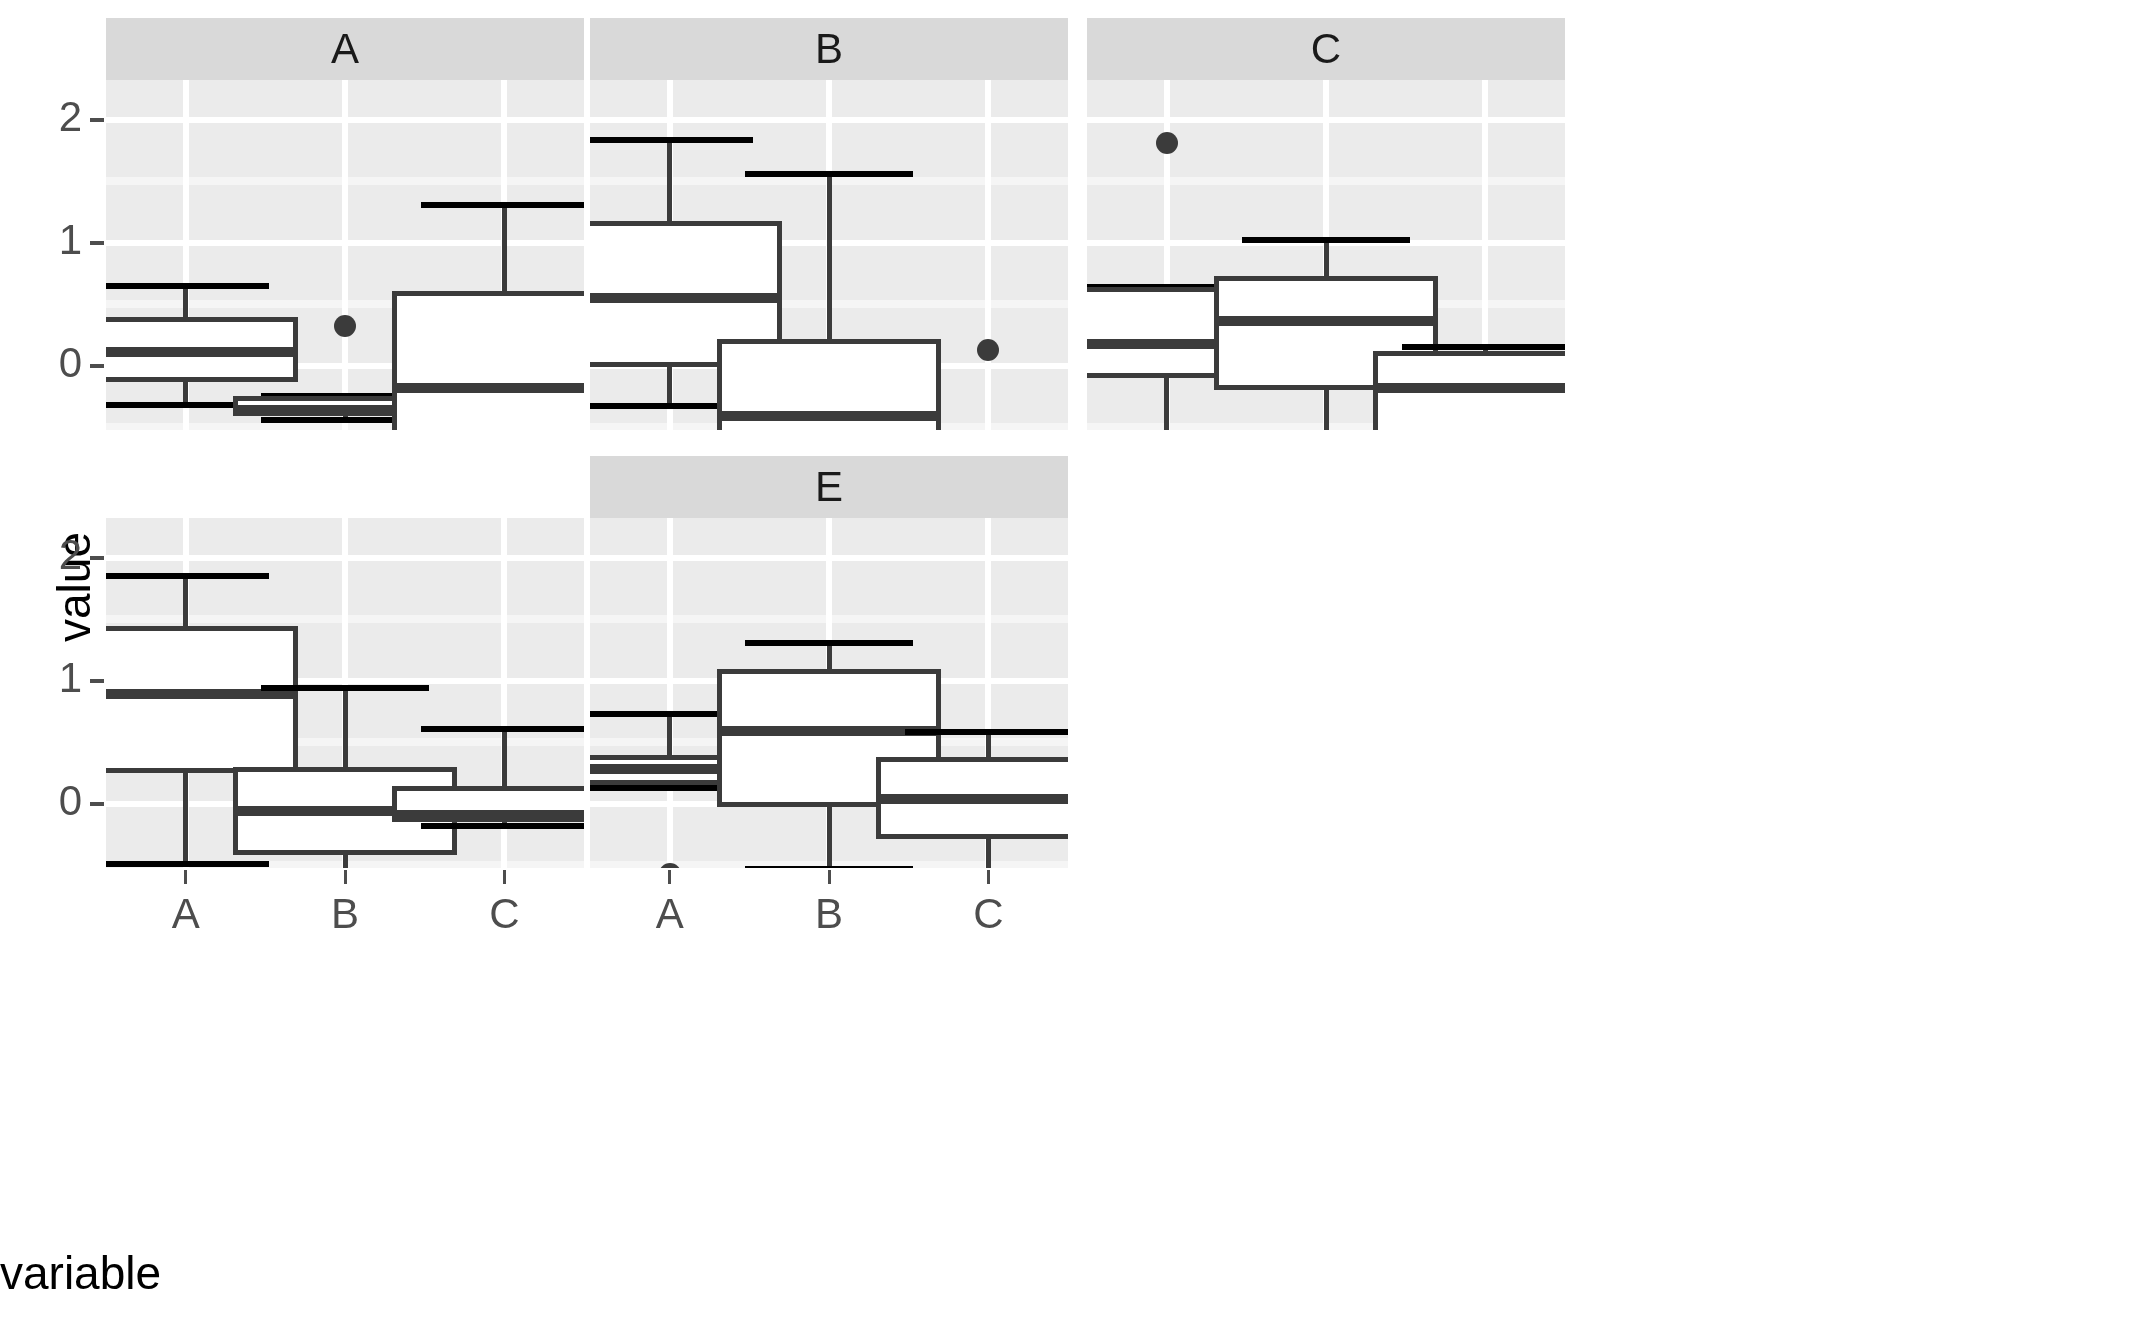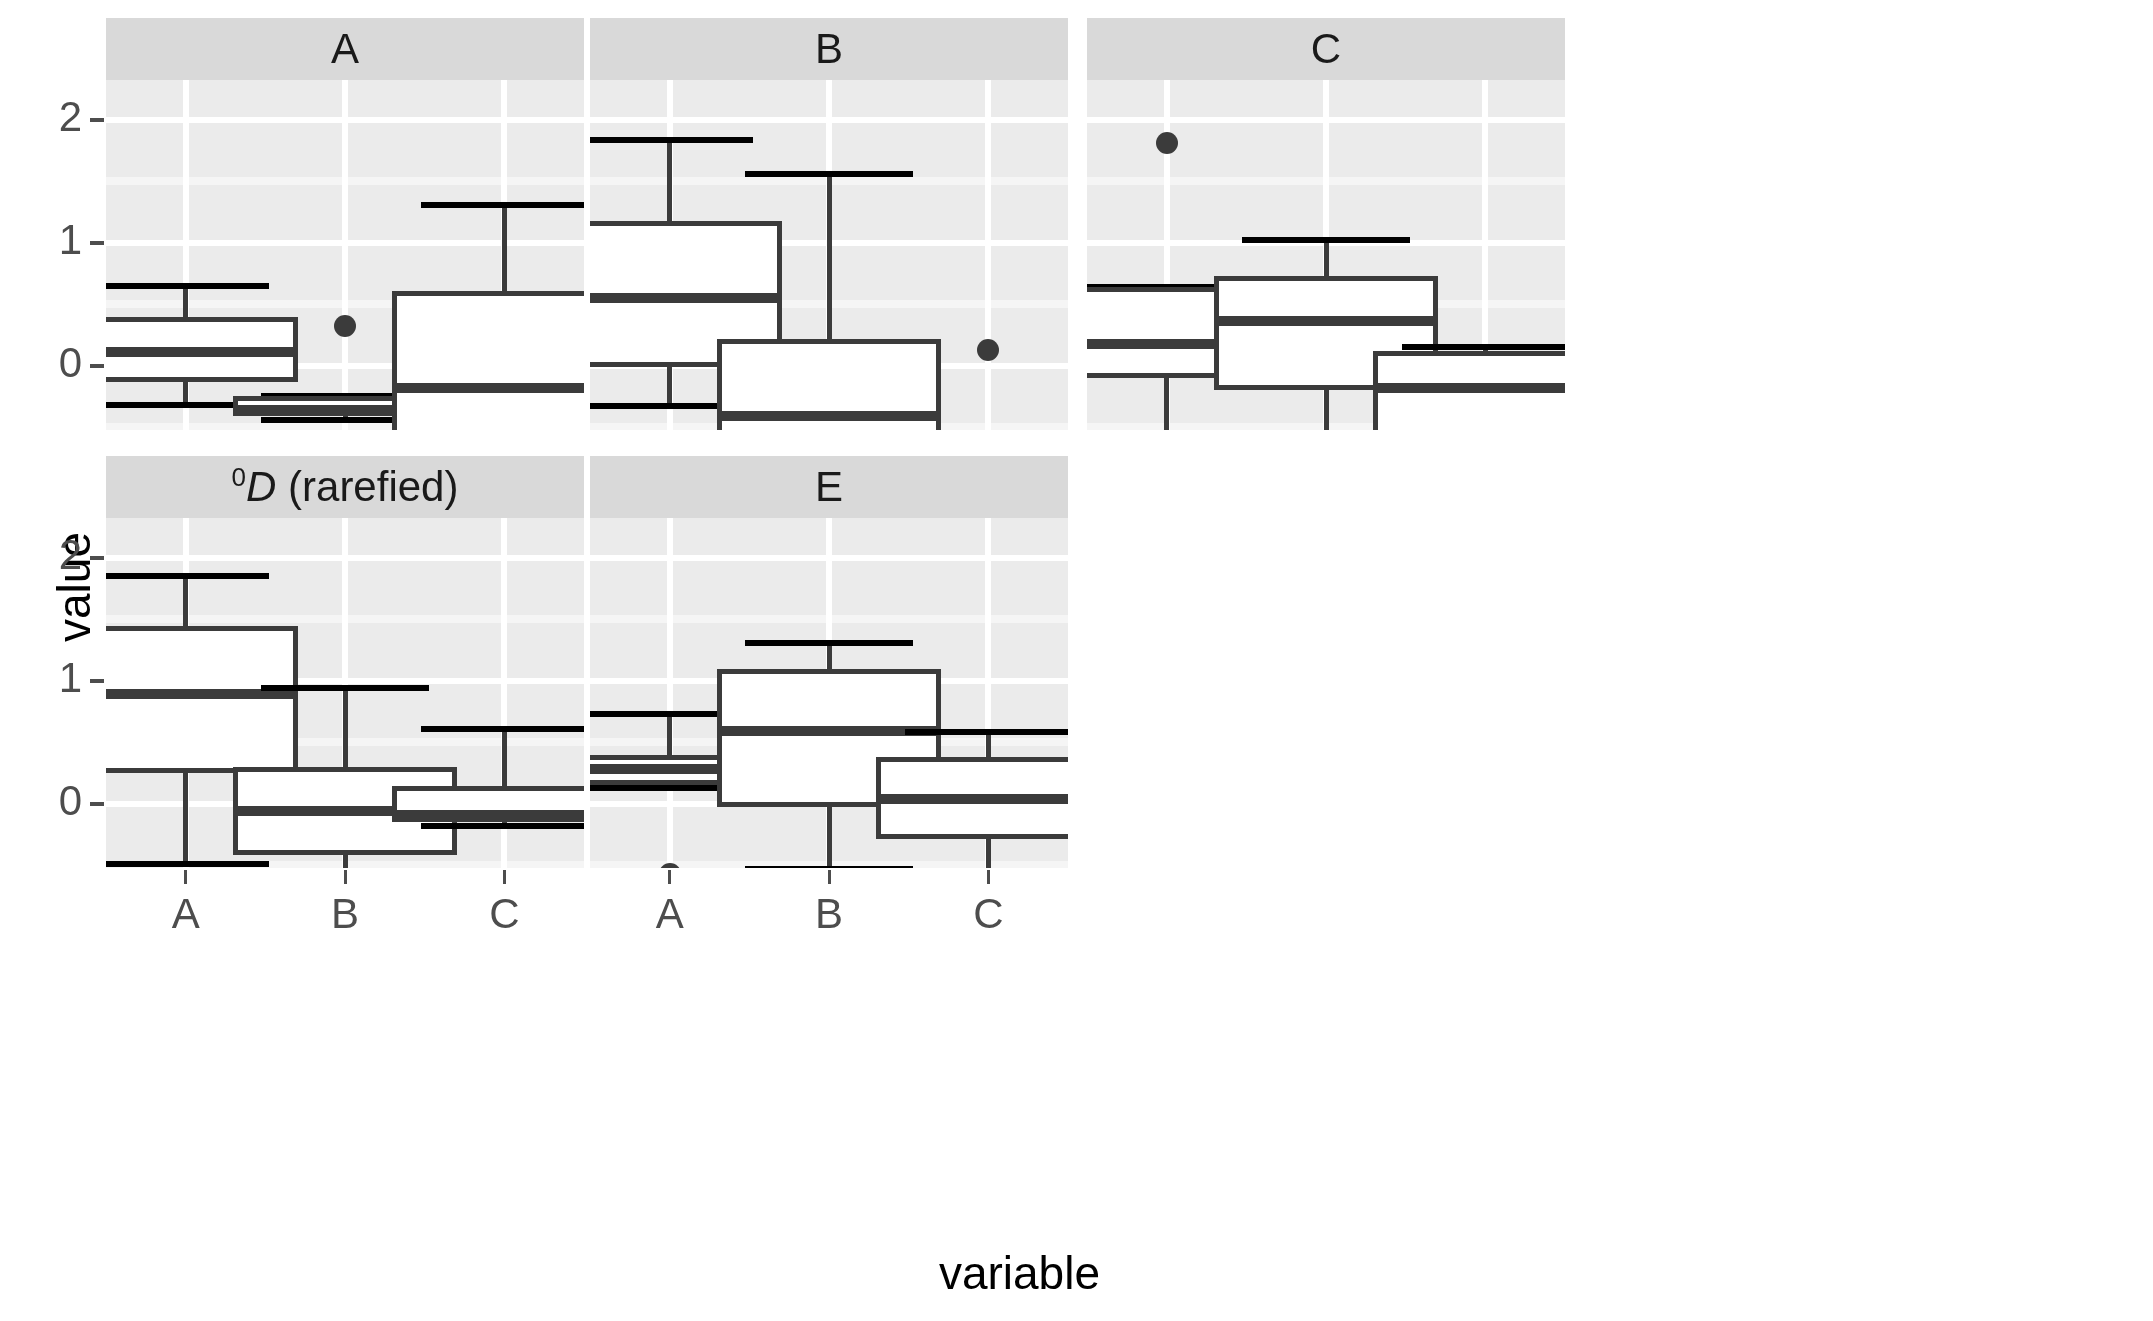--- a/index.html
+++ b/index.html
@@ -7,21 +7,21 @@
   #root{position:relative;width:2153px;height:1321px;background:#ffffff;}
 
   
   .ylab{
     position:absolute;left:14px;top:560px;width:120px;
     font-size:46px;color:#000;text-align:center;
     transform:rotate(-90deg);transform-origin:center center;
   }
   .xlab{
     position:absolute;left:0;top:1246px;width:1100px;
-    font-size:46px;color:#000;text-align:right;
+    font-size:46px;color:#000;text-align:left;
   }
 
   
   .ytick{
     position:absolute;width:72px;text-align:right;
     font-size:42px;color:#4d4d4d;
   }
   .ytickmark{position:absolute;width:14px;height:4px;background:#4d4d4d;}
 
   
@@ -159,23 +159,20 @@
         <div class="cap" style="left: 155.35px; top: 157.377px; width: 167.3px;"></div>
         <div class="bx" style="left: 126.67px; top: 195.989px; width: 224.66px; height: 114.204px;"></div>
         <div class="med" style="left: 126.67px; top: 236.425px; width: 224.66px; height: 10px;"></div>
       </div>
       <div class="" style="position: absolute; left: 0px; top: 0px; width: 100%; height: 100%;">
         <div class="wsk" style="left: 395.833px; top: 267.213px; height: 3.684px;"></div>
         <div class="cap" style="left: 314.683px; top: 264.213px; width: 167.3px;"></div>
         <div class="bx" style="left: 286.003px; top: 270.897px; width: 224.66px; height: 98.24px;"></div>
         <div class="med" style="left: 286.003px; top: 302.737px; width: 224.66px; height: 10px;"></div>
       </div>
-    </div>
-    <div class="strip" style="left: 106px; top: 456px; width: 478px; height: 62px;">
-      <span><span class="sup">0</span><span class="ital">D</span> (rarefied)</span>
     </div>
     <div class="panel" style="left: 106px; top: 518px; width: 478px; height: 350px;">
       <div class="gmin" style="left: 0px; top: 97.4328px; width: 478px; height: 8px;"></div>
       <div class="gmin" style="left: 0px; top: 220.233px; width: 478px; height: 8px;"></div>
       <div class="gmin" style="left: 0px; top: 343.033px; width: 478px; height: 8px;"></div>
       <div class="gmaj" style="left: 0px; top: 37.0328px; width: 478px; height: 6px;"></div>
       <div class="gmaj" style="left: 0px; top: 159.833px; width: 478px; height: 6px;"></div>
       <div class="gmaj" style="left: 0px; top: 282.633px; width: 478px; height: 6px;"></div>
       <div class="vmaj" style="left: 76.6667px; top: 0px; width: 6px; height: 350px;"></div>
       <div class="vmaj" style="left: 236px; top: 0px; width: 6px; height: 350px;"></div>

